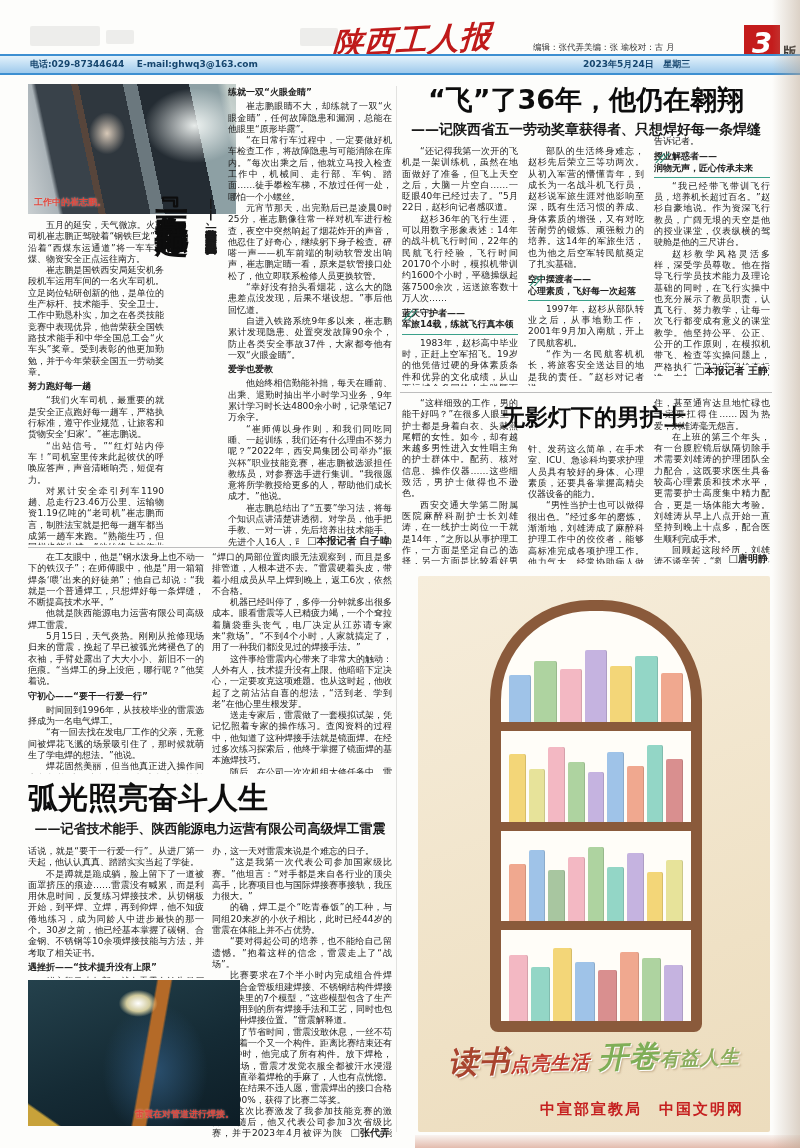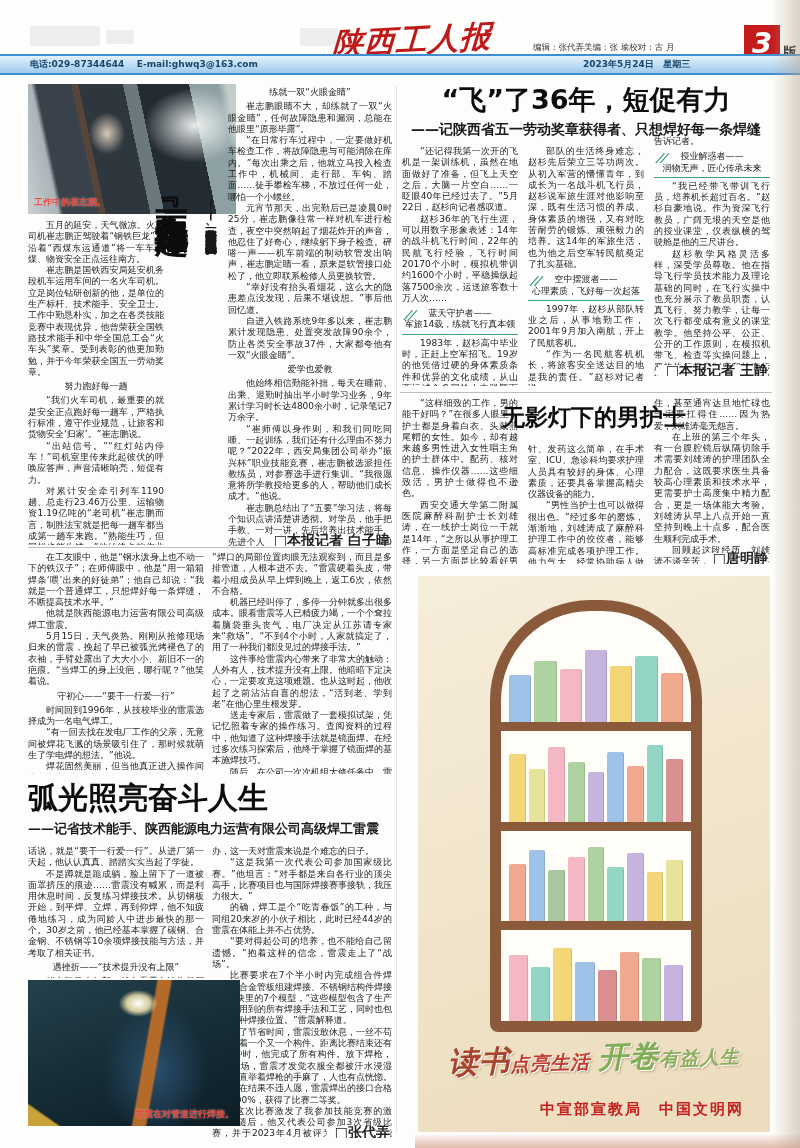--- a/index.html
+++ b/index.html
@@ -16,25 +16,25 @@
   .badge-ban{position:absolute;left:783px;top:44px;font-size:14px;font-weight:900;color:#111;}
   .infobar{position:absolute;left:0;top:54px;width:800px;height:17px;
            background:linear-gradient(#e3f2fb,#9fcaec);border-top:2px solid #3d8fd1;border-bottom:2px solid #3d8fd1;
            font-size:9px;font-weight:bold;color:#16466e;line-height:17px;}
   .infobar .ib-left{position:absolute;left:30px;top:0;}
   .infobar .ib-date{position:absolute;left:583px;top:0;}
   
   .col{position:absolute;overflow:hidden;font-size:9px;line-height:11.3px;text-align:justify;color:#222;}
   .col p{margin:0;text-indent:2em;}
   .col p.cont{text-indent:0;}
-  .sec-head{font-weight:normal;text-align:center;margin:3px 0;white-space:pre-line;position:relative;text-indent:0;}
+  .sec-head{font-weight:bold;text-align:left;margin:3px 0;white-space:pre-line;position:relative;text-indent:0;}
   .sec-head.fancy{padding:1px 0 3px 0;border-bottom:1px solid #3aa08a;}
   .sec-head.fancy::before{content:"//";position:absolute;left:4px;top:3px;color:#2a8f76;font-style:italic;
                           font-weight:bold;font-size:12px;transform:skewX(-20deg);}
-  .byline{position:absolute;right:2px;bottom:0;background:#fdfdfb;font-size:14px;font-weight:bold;padding-left:8px;}
+  .byline{position:absolute;right:2px;bottom:0;background:#fdfdfb;font-size:10px;font-weight:bold;padding-left:8px;}
   .hline{position:absolute;height:1px;background:#bdbdbd;}
   .vline{position:absolute;width:1px;background:#e2e2e0;}
   
   .cui-photo{position:absolute;left:28px;top:84px;width:208px;height:130px;
     background:
       radial-gradient(70px 52px at 80% 32%,rgba(242,246,244,.95),rgba(242,246,244,0) 72%),
       radial-gradient(26px 30px at 38% 38%,#d8c9b8,rgba(216,201,184,0) 70%),
       linear-gradient(78deg,#c9cfd1 0%,#aab3b8 13%,#39424a 15% 30%,#57453b 30% 33%,#2f373e 33% 52%,#6b787e 52% 58%,#242c33 58% 80%,#8da0a4 80% 92%,#c2cdc9 96%);}
   .photo-caption{position:absolute;left:6px;bottom:5px;font-size:9px;color:#e2473c;font-weight:bold;
                  text-shadow:0 0 2px rgba(255,255,255,.5);}
@@ -43,21 +43,21 @@
   .cui-sub{position:absolute;left:200px;top:198px;width:22px;height:356px;writing-mode:vertical-rl;
            font-size:11.5px;font-weight:bold;line-height:22px;overflow:hidden;}
   
   .zhao-title{position:absolute;left:400px;top:82px;width:372px;text-align:center;font-size:27px;font-weight:900;color:#0d0d0d;}
   .zhao-sub{position:absolute;left:400px;top:121px;width:372px;text-align:center;font-size:14px;font-weight:bold;}
   
   .nurse-title{position:absolute;left:498px;top:402px;width:192px;height:34px;text-align:center;
                font-size:23px;font-weight:900;color:#0d0d0d;}
   
   .lei-title{position:absolute;left:28px;top:778px;width:364px;text-align:left;font-size:30px;font-weight:900;color:#0d0d0d;}
-  .lei-sub{position:absolute;left:28px;top:820px;width:364px;text-align:left;font-size:13px;font-weight:bold;}
+  .lei-sub{position:absolute;left:28px;top:820px;width:364px;text-align:center;font-size:13px;font-weight:bold;}
   .lei-photo{position:absolute;left:28px;top:980px;width:212px;height:146px;z-index:3;
     background:
       radial-gradient(26px 18px at 52% 16%,#ffffff,rgba(255,240,180,.8) 45%,rgba(255,240,180,0) 75%),
       linear-gradient(100deg,rgba(0,0,0,0) 54%,#b46a28 55% 60%,rgba(0,0,0,0) 61%),
       radial-gradient(70px 90px at 60% 62%,#2a4f6e,rgba(42,79,110,0) 75%),
       linear-gradient(35deg,#c8a23a 0 7%,rgba(0,0,0,0) 8%),
       linear-gradient(160deg,#24414c,#152b35 55%,#0d1d26);}
   .lei-photo .photo-caption{left:auto;right:6px;}
   
   .ad{position:absolute;left:418px;top:576px;width:352px;height:556px;
@@ -133,21 +133,21 @@
       <p>元宵节那天，出完勤后已是凌晨0时25分，崔志鹏像往常一样对机车进行检查，夜空中突然响起了烟花炸开的声音，他忍住了好奇心，继续躬下身子检查。砰嗒一声——机车前端的制动软管发出响声，崔志鹏定睛一看，原来是软管接口处松了，他立即联系检修人员更换软管。</p>
       <p>“幸好没有抬头看烟花，这么大的隐患差点没发现，后果不堪设想。”事后他回忆道。</p>
       <p>自进入铁路系统9年多以来，崔志鹏累计发现隐患、处置突发故障90余个，防止各类安全事故37件，大家都夸他有一双“火眼金睛”。</p>
       <div class="sec-head">爱学也爱教</div>
       <p>他始终相信勤能补拙，每天在睡前、出乘、退勤时抽出半小时学习业务，9年累计学习时长达4800余小时，记录笔记7万余字。</p>
       <p>“崔师傅以身作则，和我们同吃同睡、一起训练，我们还有什么理由不努力呢？”2022年，西安局集团公司举办“振兴杯”职业技能竞赛，崔志鹏被选派担任教练员，对参赛选手进行集训。“我很愿意将所学教授给更多的人，帮助他们成长成才。”他说。</p>
       <p>崔志鹏总结出了“五要”学习法，将每个知识点讲清楚讲透彻。对学员，他手把手教、一对一讲，先后培养出技术能手、先进个人16人，司机30余名、副司机50余名，提升了司机队伍整体业务水平。</p>
       <div class="byline">□本报记者 白子暐</div>
     </div>
 
-  <div class="zhao-title">“飞”了36年，短促有力</div>
+  <div class="zhao-title">“飞”了36年，他仍在翱翔</div>
   <div class="zhao-sub">——记陕西省五一劳动奖章获得者、只想焊好每一条焊缝</div>
   <div class="col" style="left:402px;top:146px;width:116px;height:240px;">
       <p>“还记得我第一次开的飞机是一架训练机，虽然在地面做好了准备，但飞上天空之后，大脑一片空白……一眨眼40年已经过去了。”5月22日，赵杉向记者感叹道。</p>
       <p>赵杉36年的飞行生涯，可以用数字形象表述：14年的战斗机飞行时间，22年的民航飞行经验，飞行时间20170个小时，模拟机带训约1600个小时，平稳操纵起落7500余次，运送旅客数十万人次……</p>
       <div class="sec-head fancy">蓝天守护者——
 军旅14载，练就飞行真本领</div>
       <p>1983年，赵杉高中毕业时，正赶上空军招飞。19岁的他凭借过硬的身体素质条件和优异的文化成绩，从山西运城众多同龄人中脱颖而出。他怀揣着飞行梦步入军营，自此便与蓝天结下了不解之缘。</p>
     </div>
   <div class="col" style="left:528px;top:146px;width:116px;height:240px;">
       <p>部队的生活终身难忘，赵杉先后荣立三等功两次。从初入军营的懵懂青年，到成长为一名战斗机飞行员，赵杉说军旅生涯对他影响至深，既有生活习惯的养成、身体素质的增强，又有对吃苦耐劳的锻炼、顽强毅力的培养。这14年的军旅生活，也为他之后空军转民航奠定了扎实基础。</p>

